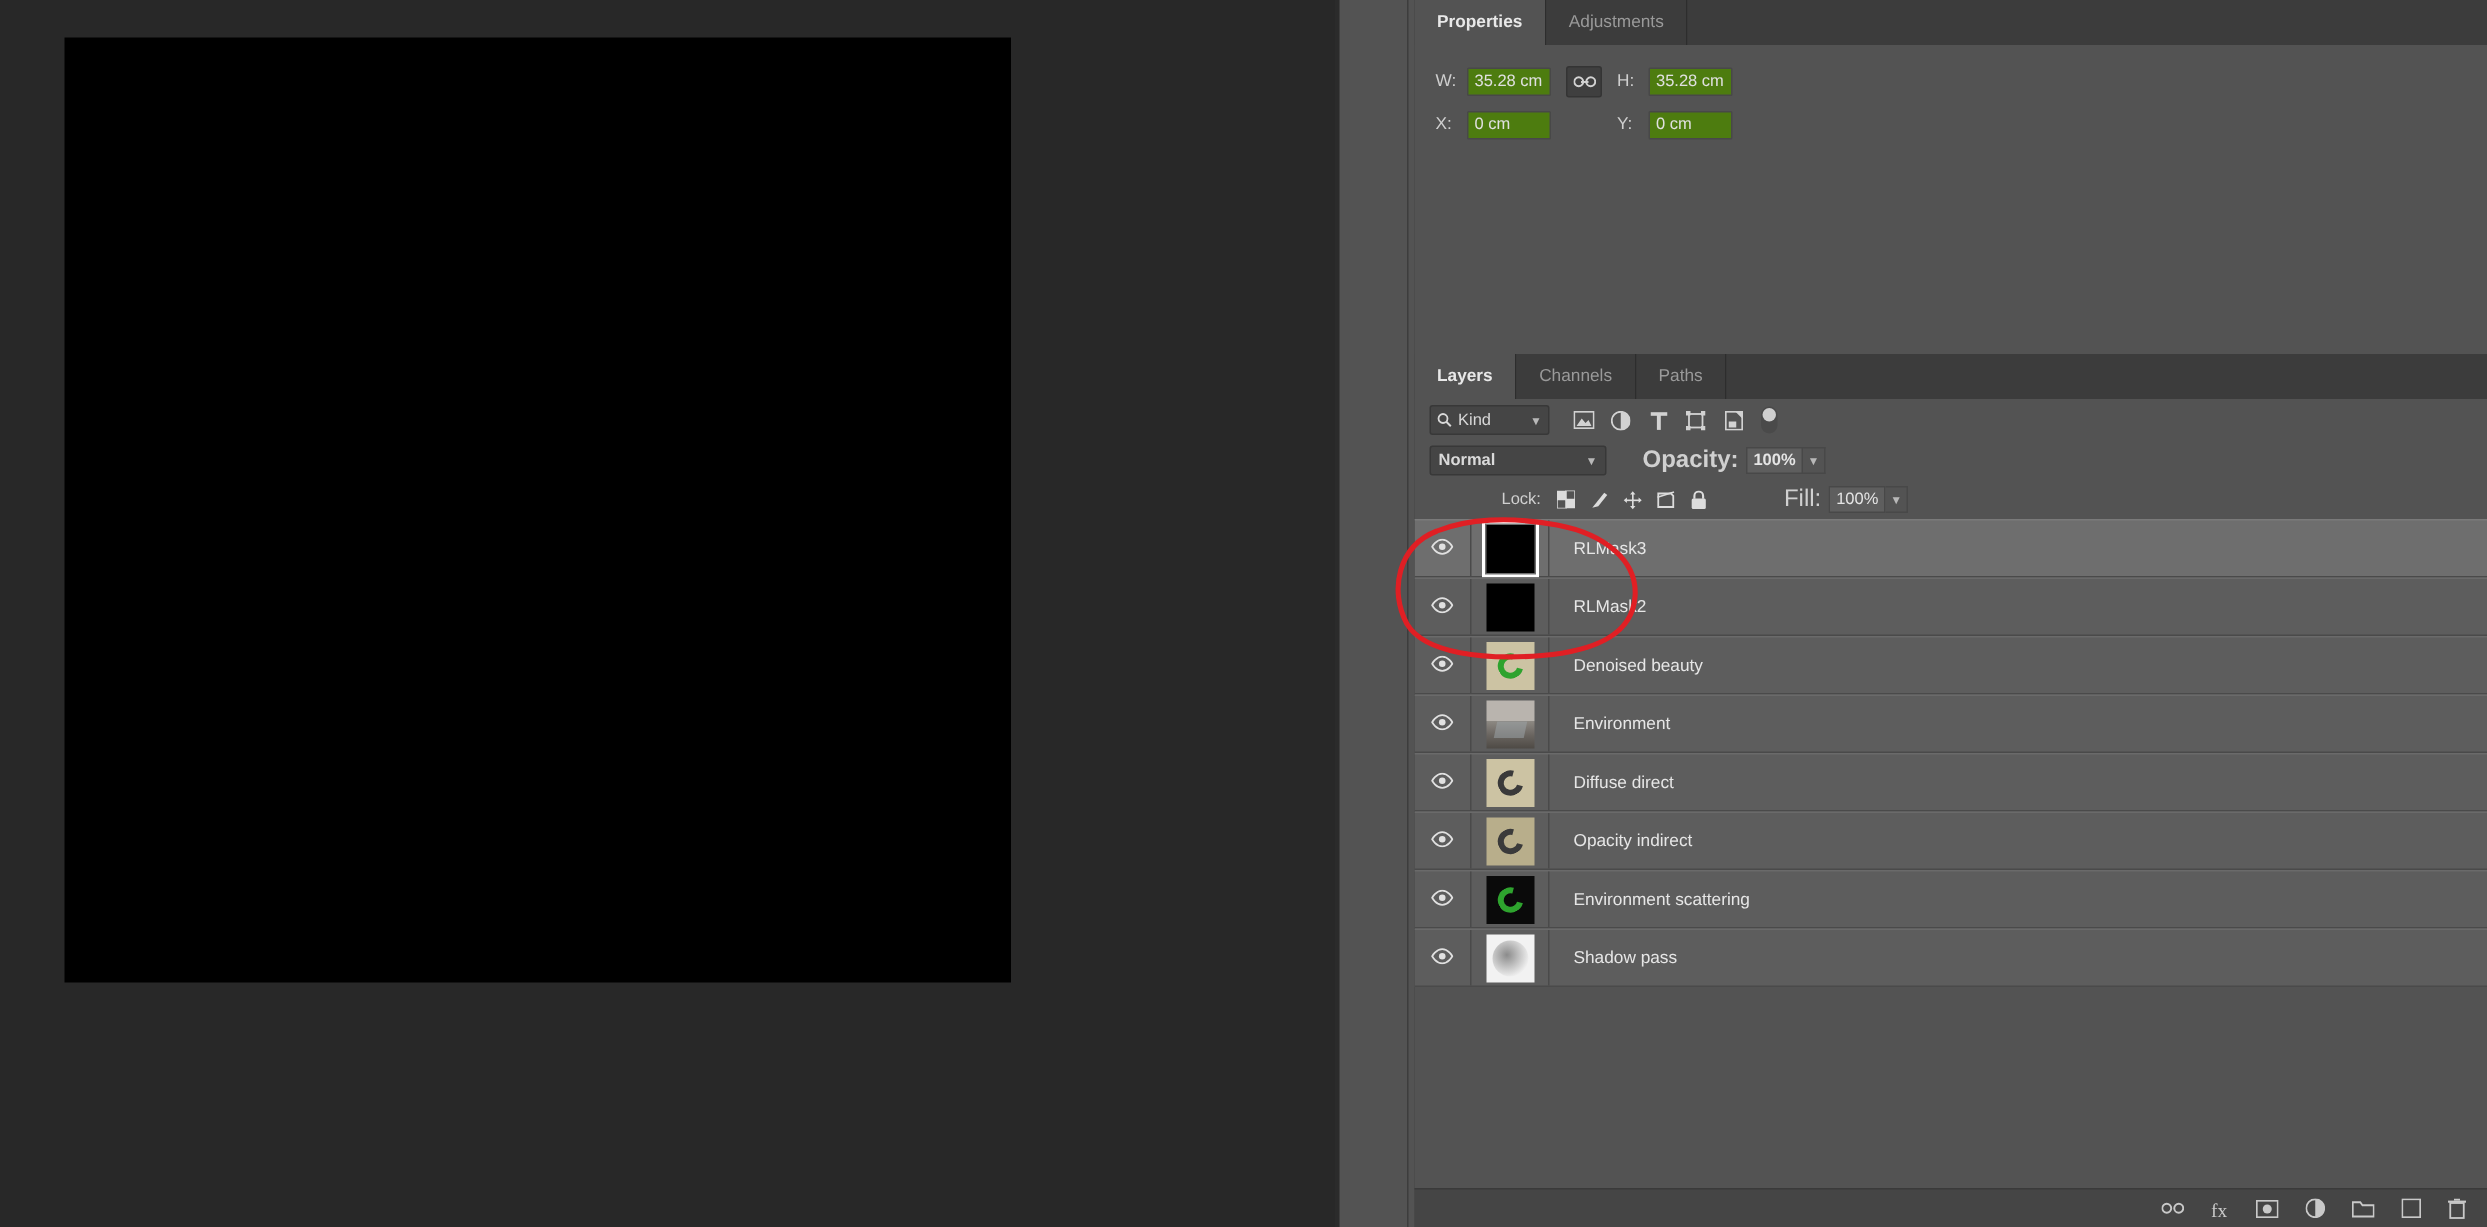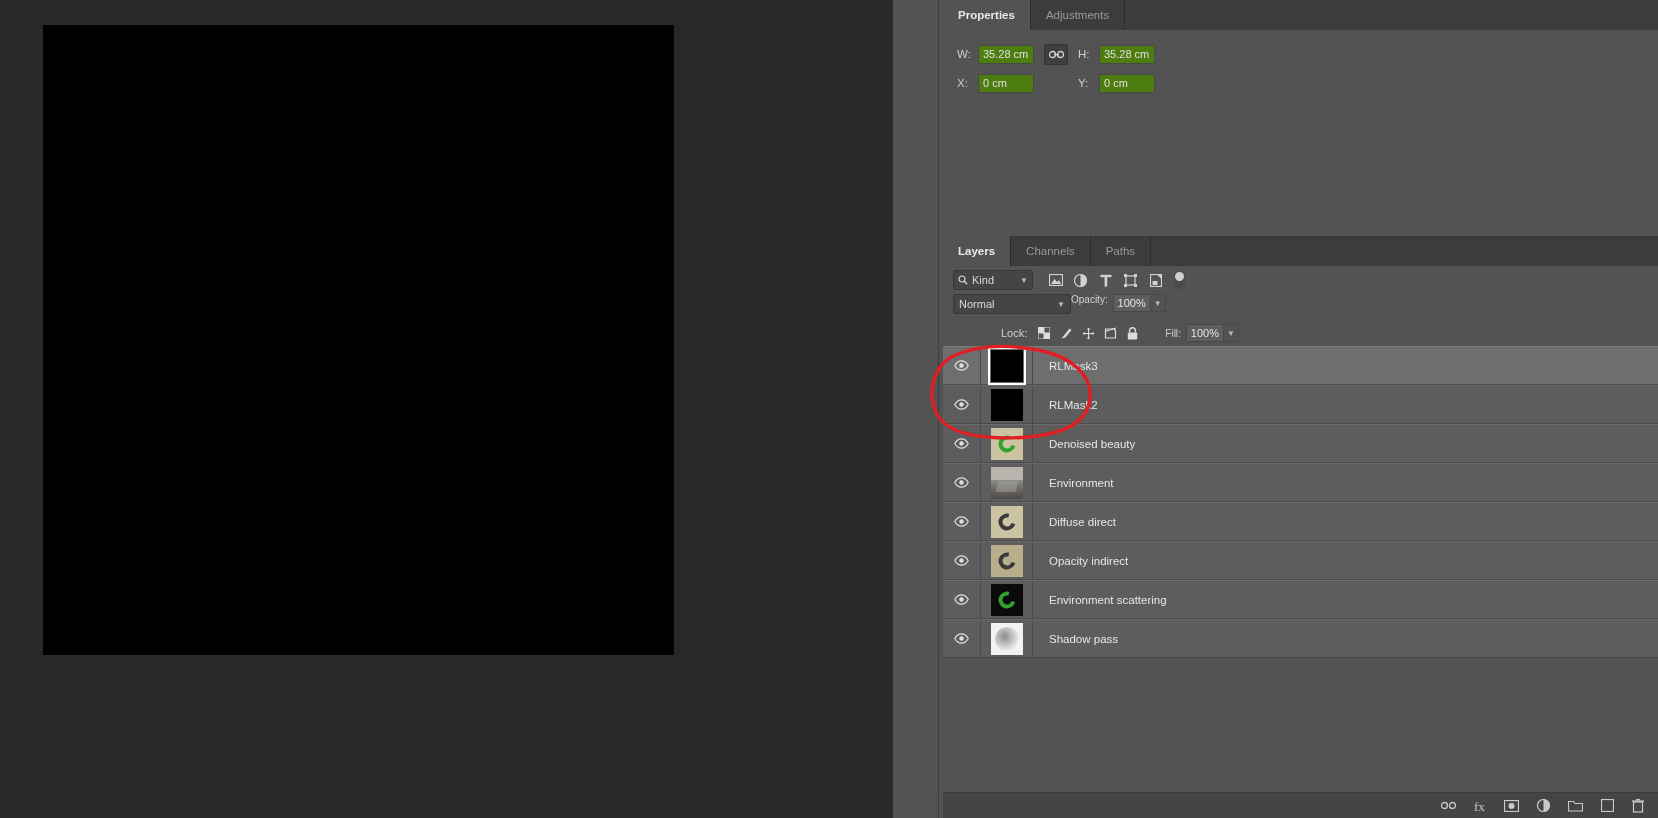--- a/index.html
+++ b/index.html
@@ -174,35 +174,36 @@
   .toggle-pill::after {
     content: ""; position: absolute;
     left: 1px; top: 1px; width: 9px; height: 9px;
     border-radius: 50%;
     background: #cfcfcf;
   }
 
   
   #blend-row {
     height: 26px;
-    display: flex; 
+    display: flex; align-items: center;
     padding-left: 10px;
+    font-weight: bold;
   }
   #blend-select {
     width: 118px; height: 20px;
     background: #454545;
     border: 1px solid #383838;
     border-radius: 2px;
     display: flex; align-items: center;
     padding: 0 5px;
   }
   #blend-label { font-size: 11px; color: #dadada; flex: 1; }
   .small-label {
-    font-size: 10px; color: #d0d0d0;
-    margin-left: 0; margin-right: 5px;
+    font-size: 16px; color: #d0d0d0;
+    margin-left: 24px; margin-right: 5px;
   }
   .pct-field {
     width: 38px; height: 18px;
     background: #5e5e5e;
     border: 1px solid #484848;
     font-size: 11px; color: #e4e4e4;
     display: flex; align-items: center; justify-content: center;
   }
   .pct-caret {
     width: 15px; height: 18px;

